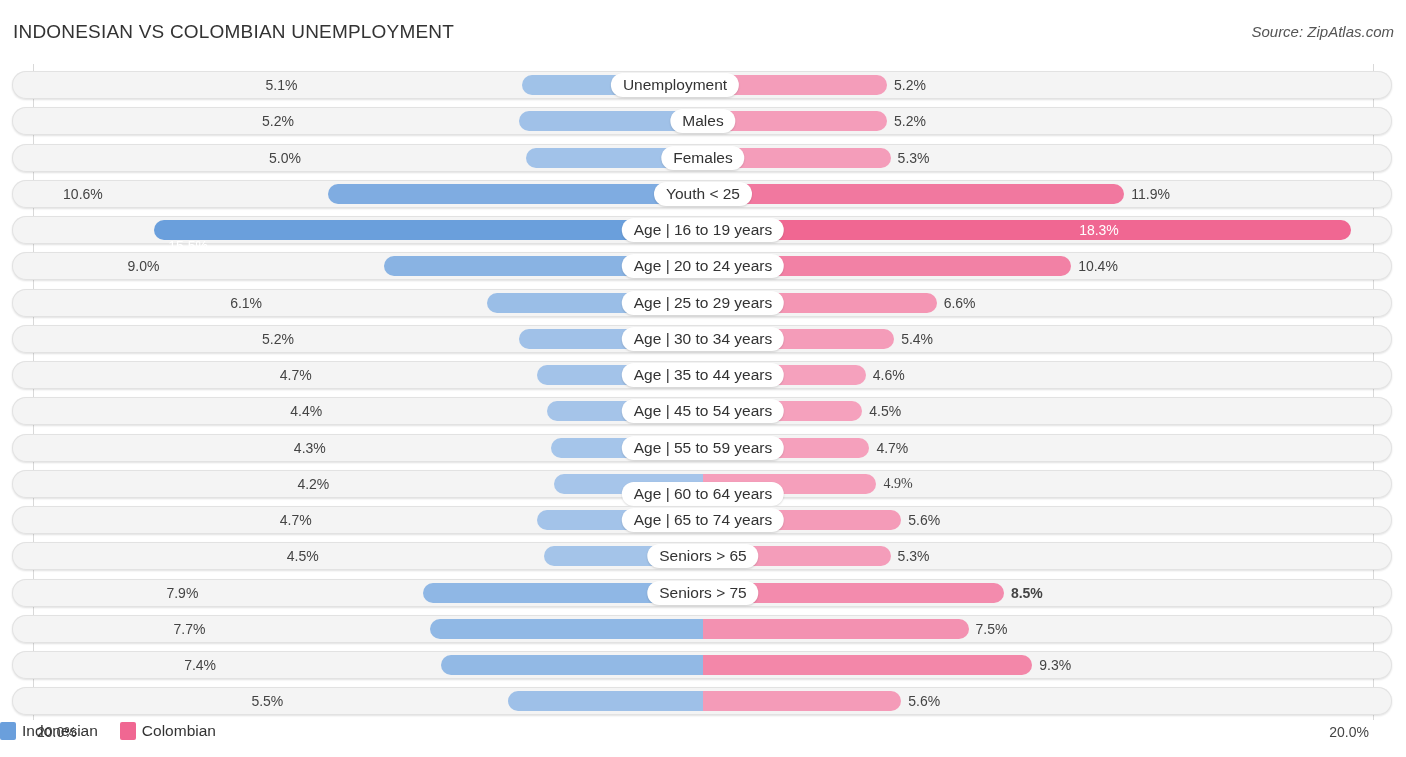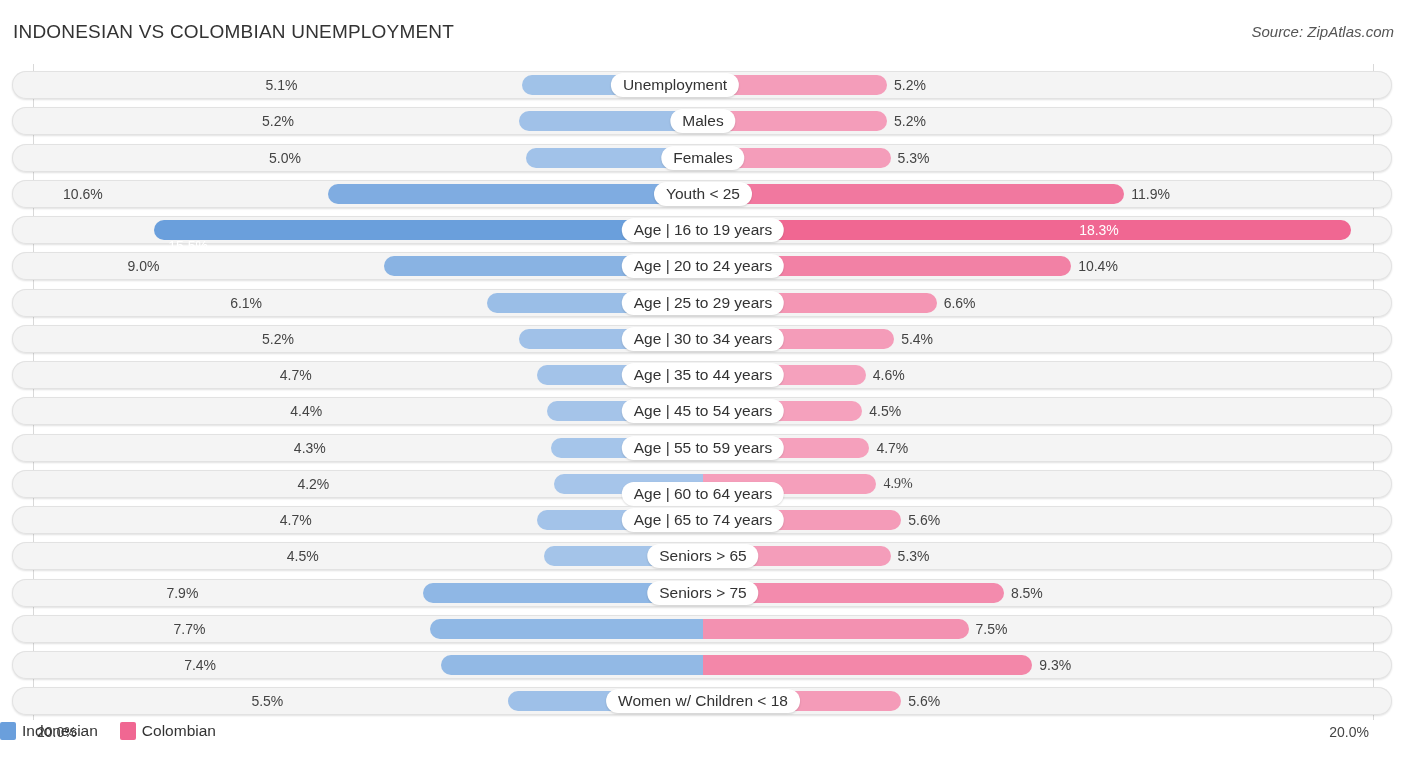--- a/index.html
+++ b/index.html
@@ -110,38 +110,37 @@
     <div class="row-bg" style="top: 542px;"></div>
     <div class="bar left" style="top: 546px; left: 543.7px; width: 159.3px; background: rgb(164, 196, 233);"></div>
     <div class="bar right" style="top: 546px; left: 703px; width: 187.62px; background: rgb(244, 157, 186);"></div>
     <div class="val" style="top: 546px; right: 867.3px;">4.5%</div>
     <div class="val" style="top: 546px; left: 897.62px;">5.3%</div>
     <div class="cat-label" style="top: 544px; left: 703px;">Seniors &gt; 65</div>
     <div class="row-bg" style="top: 579px;"></div>
     <div class="bar left" style="top: 583px; left: 423.34px; width: 279.66px; background: rgb(143, 183, 229);"></div>
     <div class="bar right" style="top: 583px; left: 703px; width: 300.9px; background: rgb(243, 139, 173);"></div>
     <div class="val" style="top: 583px; right: 987.66px;">7.9%</div>
-    <div class="val" style="top: 583px; left: 1010.9px;">8.5%</div>
+    <div class="val" style="top: 583px; left: 1010.9px; font-weight: bold;">8.5%</div>
     <div class="cat-label" style="top: 581px; left: 703px;">Seniors &gt; 75</div>
     <div class="row-bg" style="top: 615px;"></div>
     <div class="bar left" style="top: 619px; left: 430.42px; width: 272.58px; background: rgb(144, 184, 229);"></div>
     <div class="bar right" style="top: 619px; left: 703px; width: 265.5px; background: rgb(243, 145, 177);"></div>
     <div class="val" style="top: 619px; right: 980.58px;">7.7%</div>
     <div class="val" style="top: 619px; left: 975.5px;">7.5%</div>
     <div class="row-bg" style="top: 651px;"></div>
     <div class="bar left" style="top: 655px; left: 441.04px; width: 261.96px; background: rgb(146, 185, 229);"></div>
     <div class="bar right" style="top: 655px; left: 703px; width: 329.22px; background: rgb(243, 135, 169);"></div>
     <div class="val" style="top: 655px; right: 969.96px;">7.4%</div>
     <div class="val" style="top: 655px; left: 1039.22px;">9.3%</div>
     <div class="row-bg" style="top: 687px;"></div>
     <div class="bar left" style="top: 691px; left: 508.3px; width: 194.7px; background: rgb(158, 192, 232);"></div>
     <div class="bar right" style="top: 691px; left: 703px; width: 198.24px; background: rgb(244, 155, 184);"></div>
     <div class="val" style="top: 691px; right: 902.7px;">5.5%</div>
     <div class="val" style="top: 691px; left: 908.24px;">5.6%</div>
-    <div class="cat-label" style="top: 689px; left: 703px;">Women w/ Children &lt; 18</div>
   </div>
 
 <div class="axis-label" style="left:37px;">20.0%</div>
 <div class="axis-label" style="right:37px;">20.0%</div>
 
 <div class="legend">
   <div class="legend-item">
     <span class="swatch" id="sw-ind" style="background: rgb(106, 159, 220);"></span>
     <span>Indonesian</span>
   </div>

